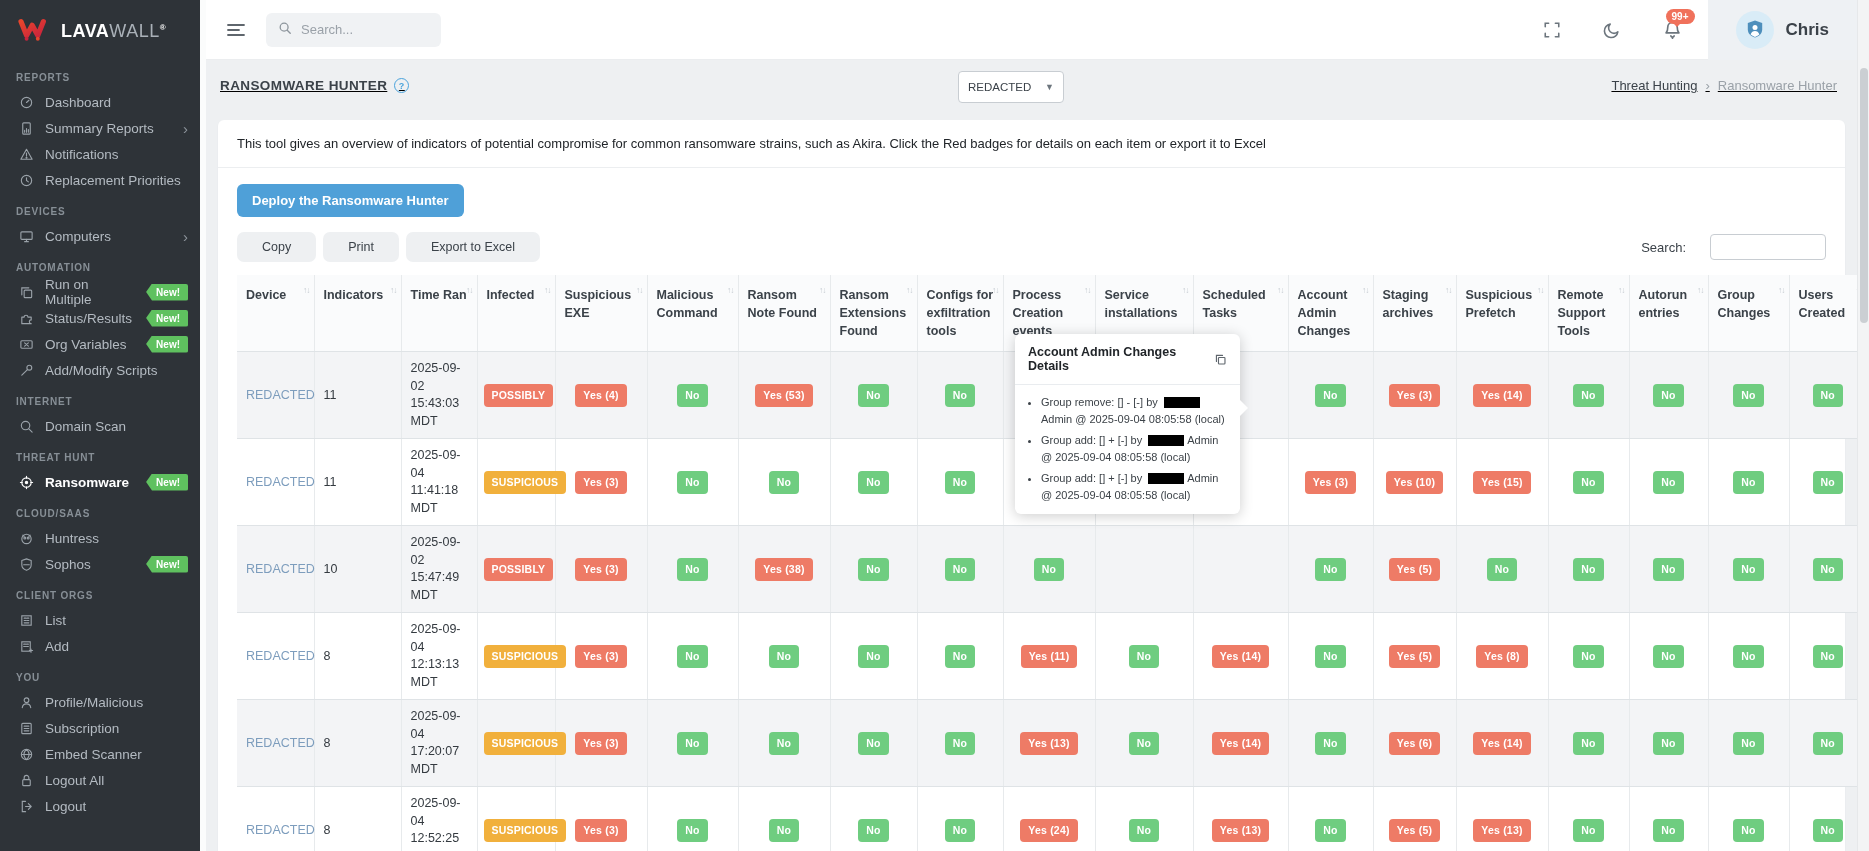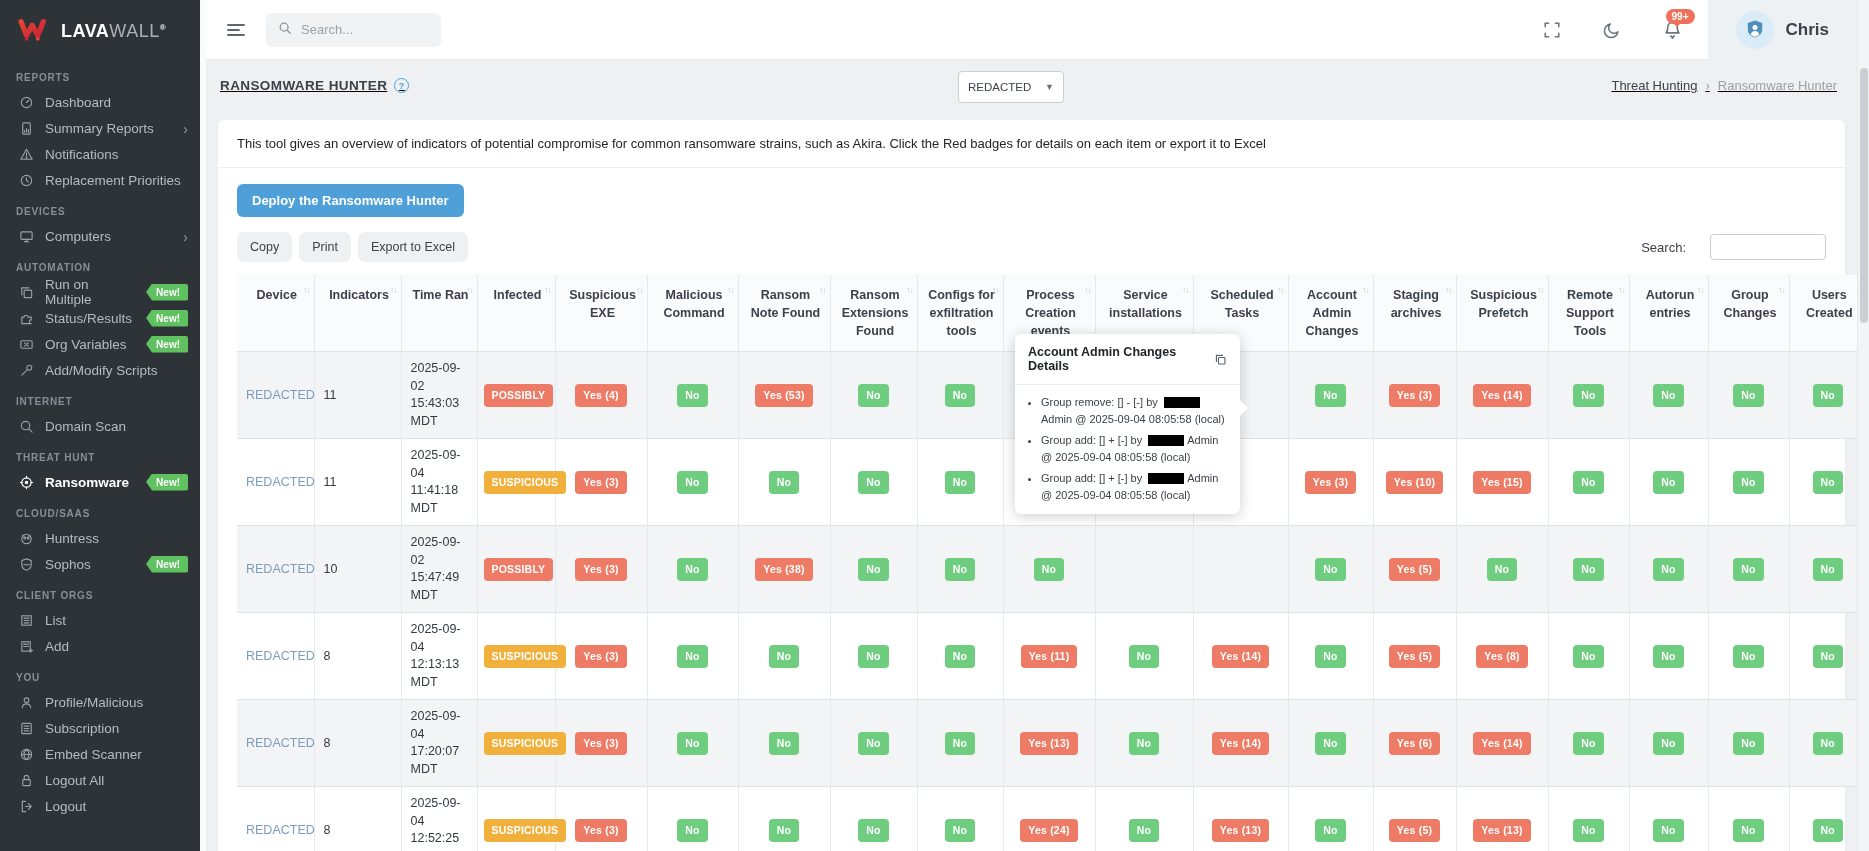--- a/index.html
+++ b/index.html
@@ -47,27 +47,27 @@
   .breadcrumb .bc-link { color:#3b4249; cursor:pointer; }
   .breadcrumb .bc-sep { color:#9aa1a8; }
   .breadcrumb .bc-cur { color:#9aa1a8; }
 
   
   .card { margin:4px 12px 0 12px; background:#fff; border-radius:6px; box-shadow:0 1px 2px rgba(60,65,70,.05); min-height:740px; }
   .card-desc { padding:16px 19px; font-size:13px; color:#212529; border-bottom:1px solid #eceef0; }
   .card-body { padding:16px 19px 0 19px; }
   .btn-deploy { display:inline-block; background:#4fa0d8; color:#fff; font-size:13px; font-weight:bold; border:none; border-radius:6px; padding:9px 15px; cursor:pointer; font-family:inherit; }
   .toolbar-row { display:flex; align-items:center; margin-top:15px; }
-  .btn-flat { background:#eef0f2; color:#3b4249; border:none; border-radius:7px; font-size:12.5px; padding:8px 13px; margin-right:7px; cursor:pointer; font-family:inherit; }
+  .btn-flat { background:#eef0f2; color:#3b4249; border:none; border-radius:7px; font-size:12.5px; padding:8px 25px; margin-right:7px; cursor:pointer; font-family:inherit; }
   .tbl-search { margin-left:auto; display:flex; align-items:center; gap:24px; font-size:13px; color:#3b4249; }
   .tbl-search input { width:116px; height:26px; border:1px solid #c8cdd2; border-radius:4px; outline:none; padding:0 6px; font-family:inherit; font-size:12px; }
 
   
   table.data { width:100%; border-collapse:collapse; table-layout:fixed; margin-top:13px; }
-  table.data th { text-align:center; vertical-align:top; font-size:12.5px; font-weight:bold; color:#3b4249; background:#fafbfc; padding:11px 6px 11px 9px; border-right:1px solid #e7eaec; border-bottom:1px solid #dfe3e6; position:relative; height:62px; cursor:pointer; line-height:1.45; }
+  table.data th { text-align:left; vertical-align:top; font-size:12.5px; font-weight:bold; color:#3b4249; background:#fafbfc; padding:11px 6px 11px 9px; border-right:1px solid #e7eaec; border-bottom:1px solid #dfe3e6; position:relative; height:62px; cursor:pointer; line-height:1.45; }
   table.data th .sort { position:absolute; top:9px; right:4px; font-size:8.5px; color:#c5cbd1; letter-spacing:-1px; }
   table.data td { font-size:12.5px; color:#343a40; padding:8px 6px; border-right:1px solid #e7eaec; border-bottom:1px solid #dfe3e6; height:59px; text-align:center; line-height:1.4; }
   table.data td.lft { text-align:left; padding-left:9px; }
   table.data tbody tr:nth-child(odd) td { background:#f3f4f6; }
   table.data td:last-child, table.data th:last-child { border-right:none; }
   .dev-link { color:#7d9dbd; cursor:pointer; text-decoration:none; }
   .badge { display:inline-block; color:#fff; font-size:10.5px; font-weight:bold; border-radius:4px; padding:4px 8px; letter-spacing:.2px; cursor:pointer; }
   .b-red { background:#ee7b66; }
   .b-green { background:#6fcd80; }
   .b-yellow { background:#f1b03c; }

